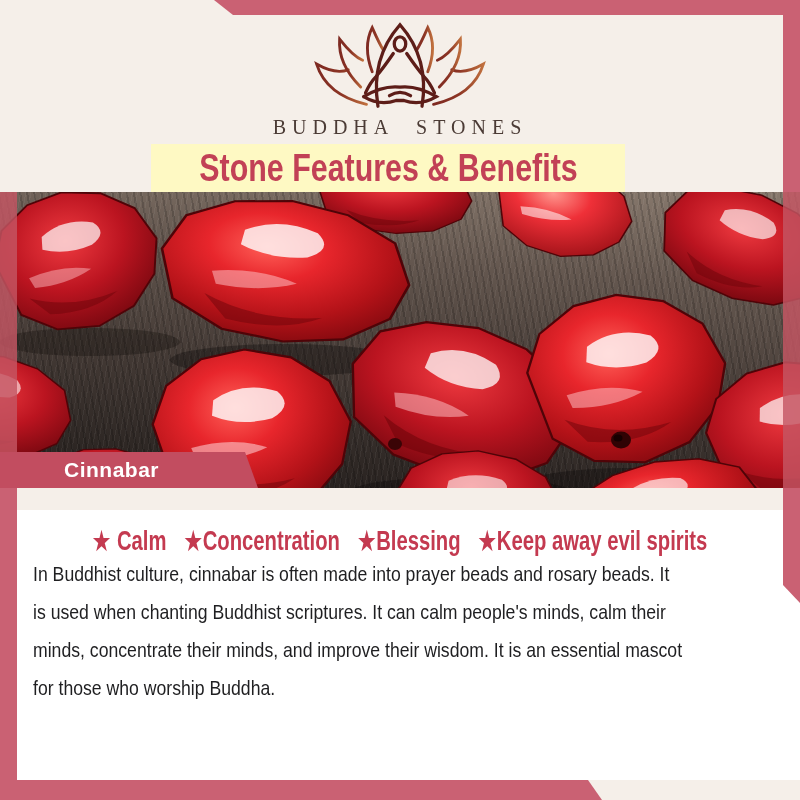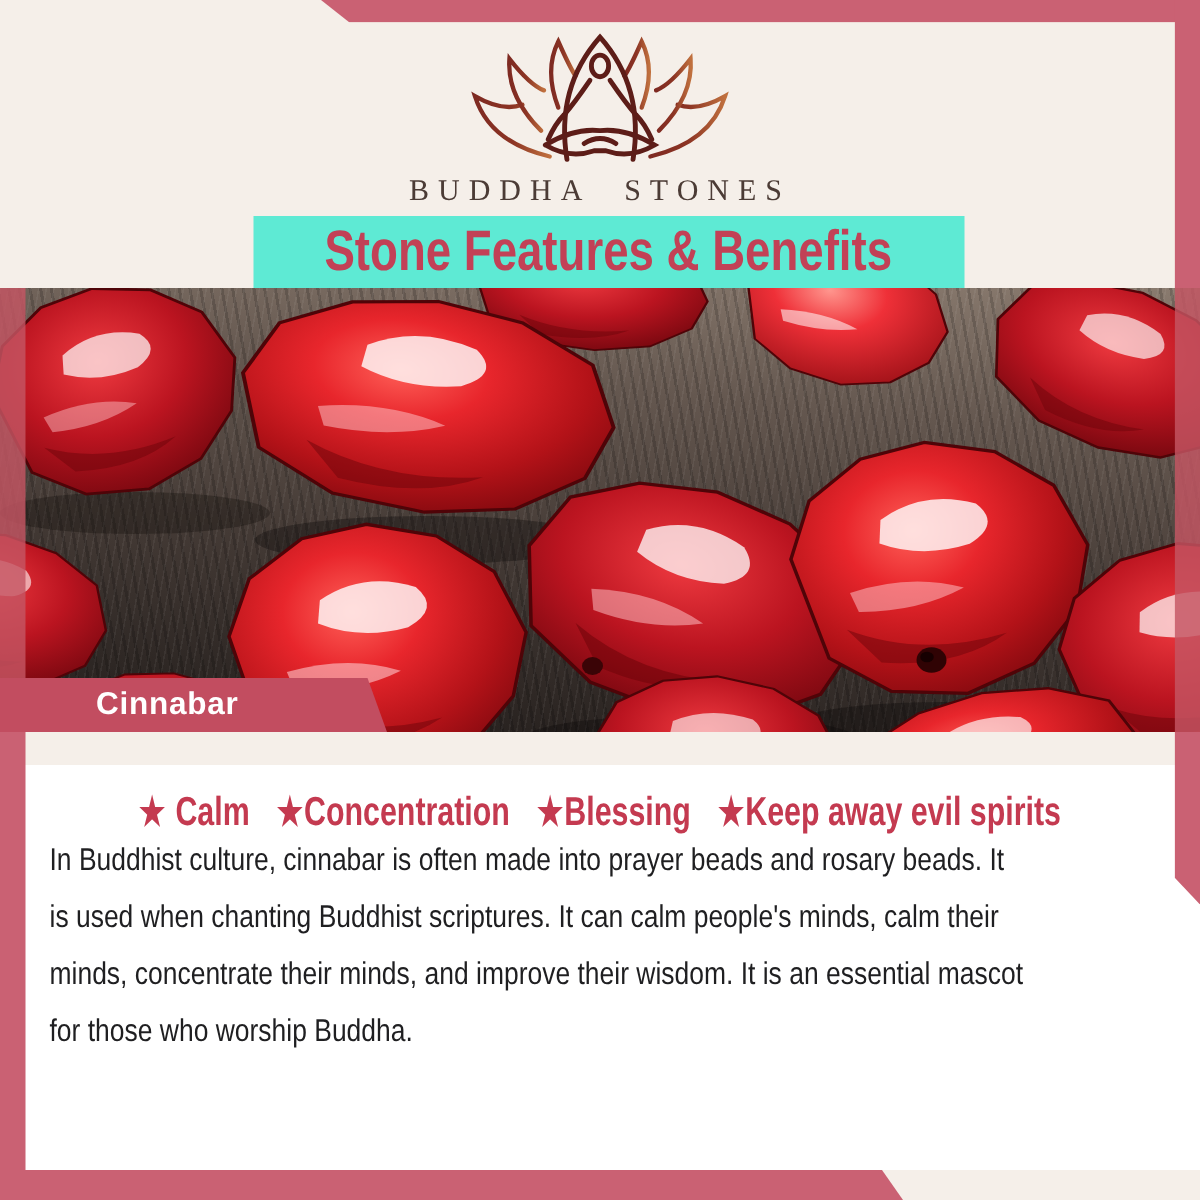--- a/index.html
+++ b/index.html
@@ -18,22 +18,22 @@
   .strip-right .seg3{height:115px;background:#ca6173;}
   .strip-left{position:absolute;left:0;top:192px;width:17px;height:608px;z-index:30;}
   .strip-left .seg1{height:296px;background:rgba(196,86,99,0.82);}
   .strip-left .seg2{height:312px;background:#ca6173;}
 
   
   .header{position:absolute;left:0;top:0;width:800px;height:192px;background:#f5efe9;text-align:center;}
   .logo{margin:20px auto 0;width:190px;height:92px;}
   .brand-name{margin-top:4px;font-family:"Liberation Serif",serif;font-size:20px;color:#4b3b35;
     letter-spacing:6px;word-spacing:12px;}
-  .title-box{position:absolute;left:169px;top:144px;width:474px;height:48px;background:#5eead4;
-    display:flex;align-items:center;justify-content:flex-start;}
+  .title-box{position:absolute;left:151px;top:144px;width:474px;height:48px;background:#fef9c3;
+    display:flex;align-items:center;justify-content:center;}
   .title-box .title{font-size:38px;font-weight:bold;color:#c24156;white-space:nowrap;
     transform:scaleX(0.8);transform-origin:center;}
 
   
   .photo{position:absolute;left:0;top:192px;width:800px;height:296px;overflow:hidden;z-index:10;
     background:
       repeating-linear-gradient(100deg, rgba(255,255,255,0.05) 0 1px, rgba(0,0,0,0) 1px 5px),
       repeating-linear-gradient(80deg, rgba(0,0,0,0.16) 0 2px, rgba(0,0,0,0) 2px 7px),
       linear-gradient(185deg,#8a7b6f 0%,#64574f 28%,#453b36 58%,#221d1b 100%);}
   .photo svg{position:absolute;left:0;top:0;}

